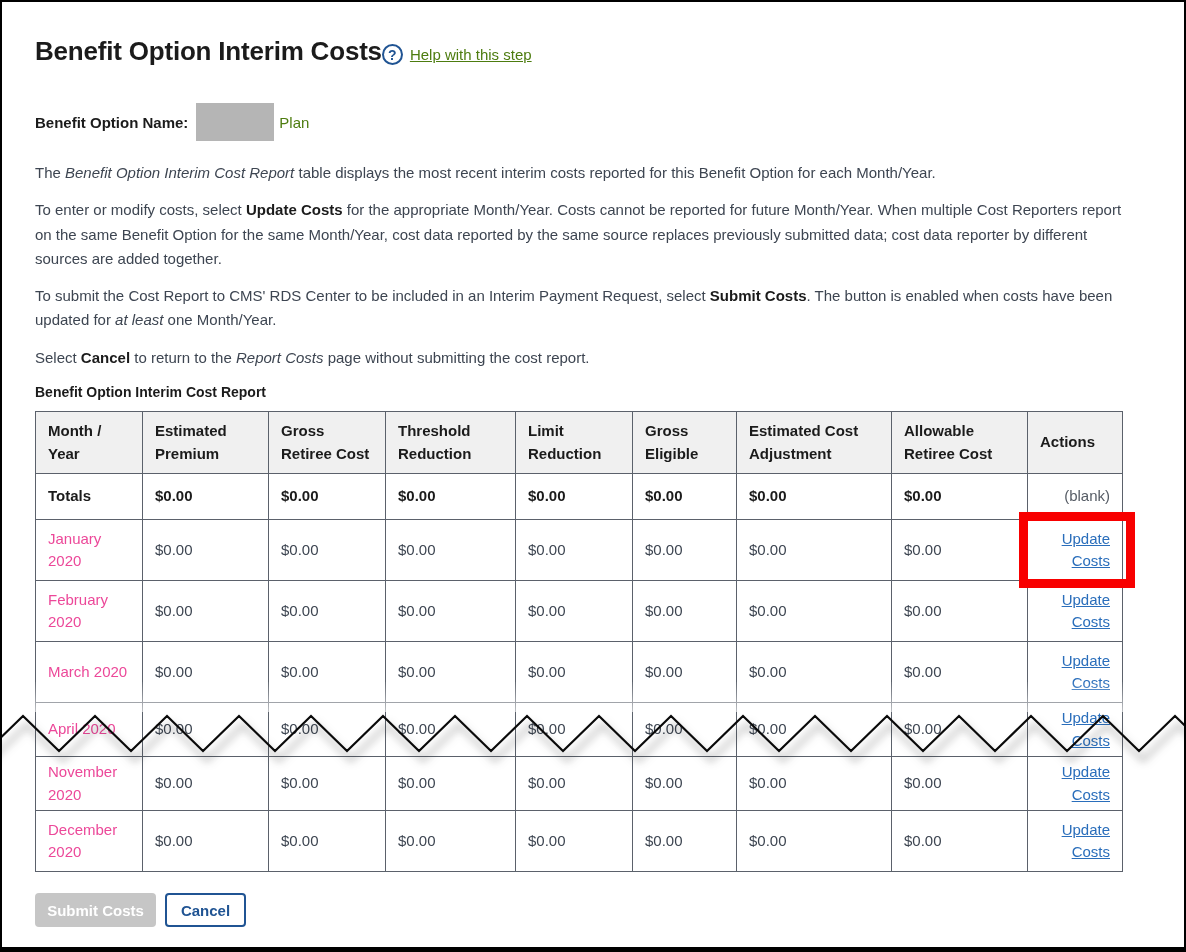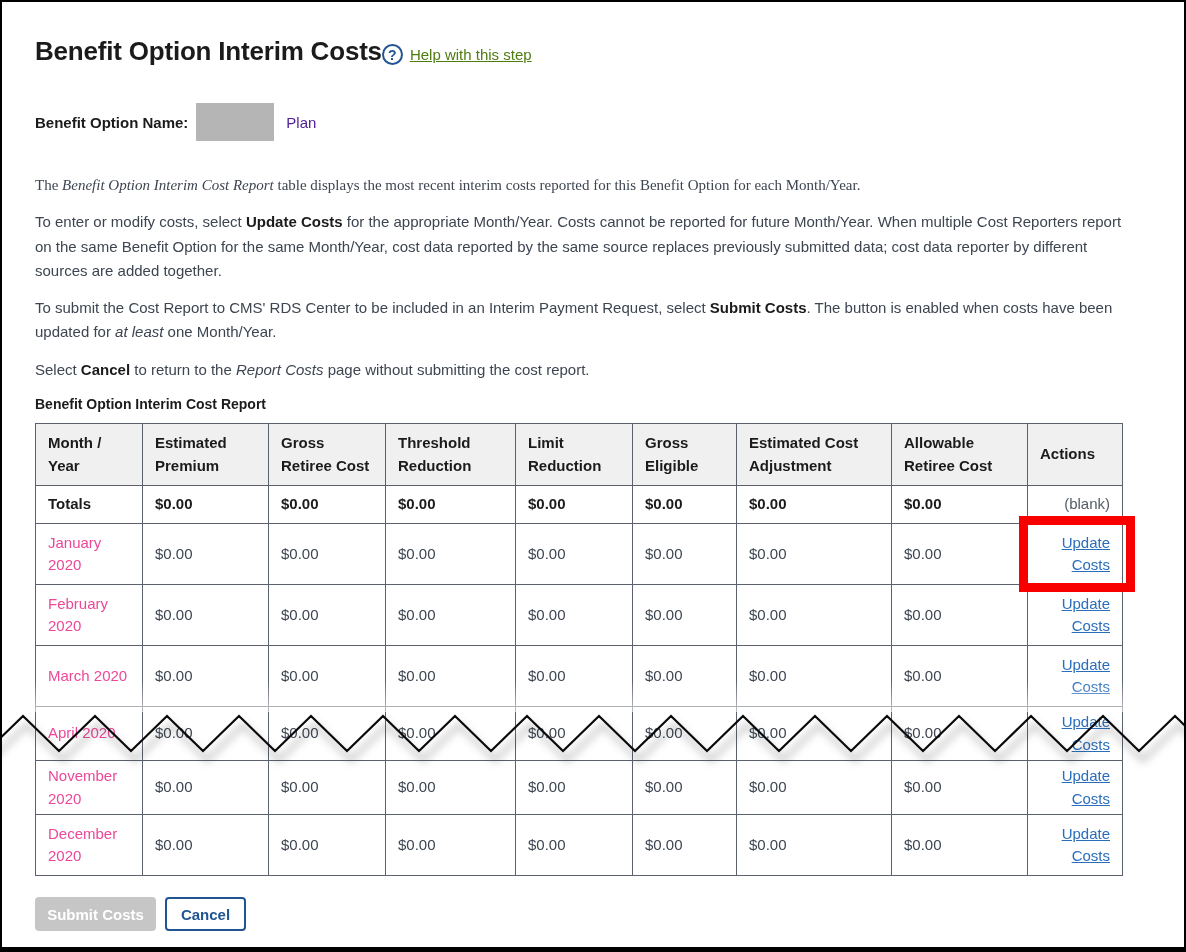--- a/index.html
+++ b/index.html
@@ -19,37 +19,37 @@
   .help-icon {
     width:21px; height:21px; border:2px solid #205493; border-radius:50%;
     display:flex; align-items:center; justify-content:center;
     color:#205493; font-size:14px; font-weight:bold; flex:0 0 auto;
   }
   a.help-link { color:#4d7c0f; font-size:15px; text-decoration:underline; }
 
   .bo-row { display:flex; align-items:center; margin-top:36px; height:38px; font-size:15px; color:#1b1b1b; }
   .bo-label { font-weight:bold; }
   .redact-box { width:78px; height:38px; background:#b5b5b5; margin-left:8px; }
-  .bo-suffix { margin-left:12px; color:#4c1d95; }
+  .bo-suffix { margin-left:5px; color:#4d7c0f; }
 
   #paragraphs p { margin:13px 0 0 0; font-size:15px; line-height:1.62; color:#3d4551; max-width:1096px; }
-  #paragraphs p:first-child { margin-top:32px;font-family:Liberation Serif, serif; }
+  #paragraphs p:first-child { margin-top:20px; }
   #paragraphs strong { color:#1b1b1b; }
 
   .table-caption { margin-top:14px; font-size:14px; font-weight:bold; color:#1b1b1b; }
 
   table.cost-table { border-collapse:collapse; table-layout:fixed; width:1087px; margin-top:11px; }
   .cost-table th, .cost-table td {
     border:1px solid #5b616b; padding:4px 12px; text-align:left;
     vertical-align:middle; font-size:15px; line-height:1.5; overflow:visible;
   }
   .cost-table thead th { background:#f0f0f0; font-weight:bold; color:#1b1b1b; height:62px; }
   .cost-table tbody th { font-weight:normal; color:#ec4899; }
   .cost-table tbody td { color:#3d4551; }
-  tr.r-totals th, tr.r-totals td { height:38px; font-weight:bold; color:#1b1b1b; }
+  tr.r-totals th, tr.r-totals td { height:46px; font-weight:bold; color:#1b1b1b; }
   tr.r-totals td.blank { font-weight:normal; color:#565c65; }
   tr.r-month th, tr.r-month td { height:61px; }
   tr.r-short-b th, tr.r-short-b td { height:53px; }
   tr.r-short-t th, tr.r-short-t td { height:49px; }
 
   .cost-table a { color:#2a6ebb; text-decoration:underline; }
   td.action-cell { position:relative;text-align:right; }
   .red-box {
     position:absolute; top:-8px; bottom:-8px; left:-9px; right:-13px;
     border:9px solid #f80000; pointer-events:none; z-index:6;

